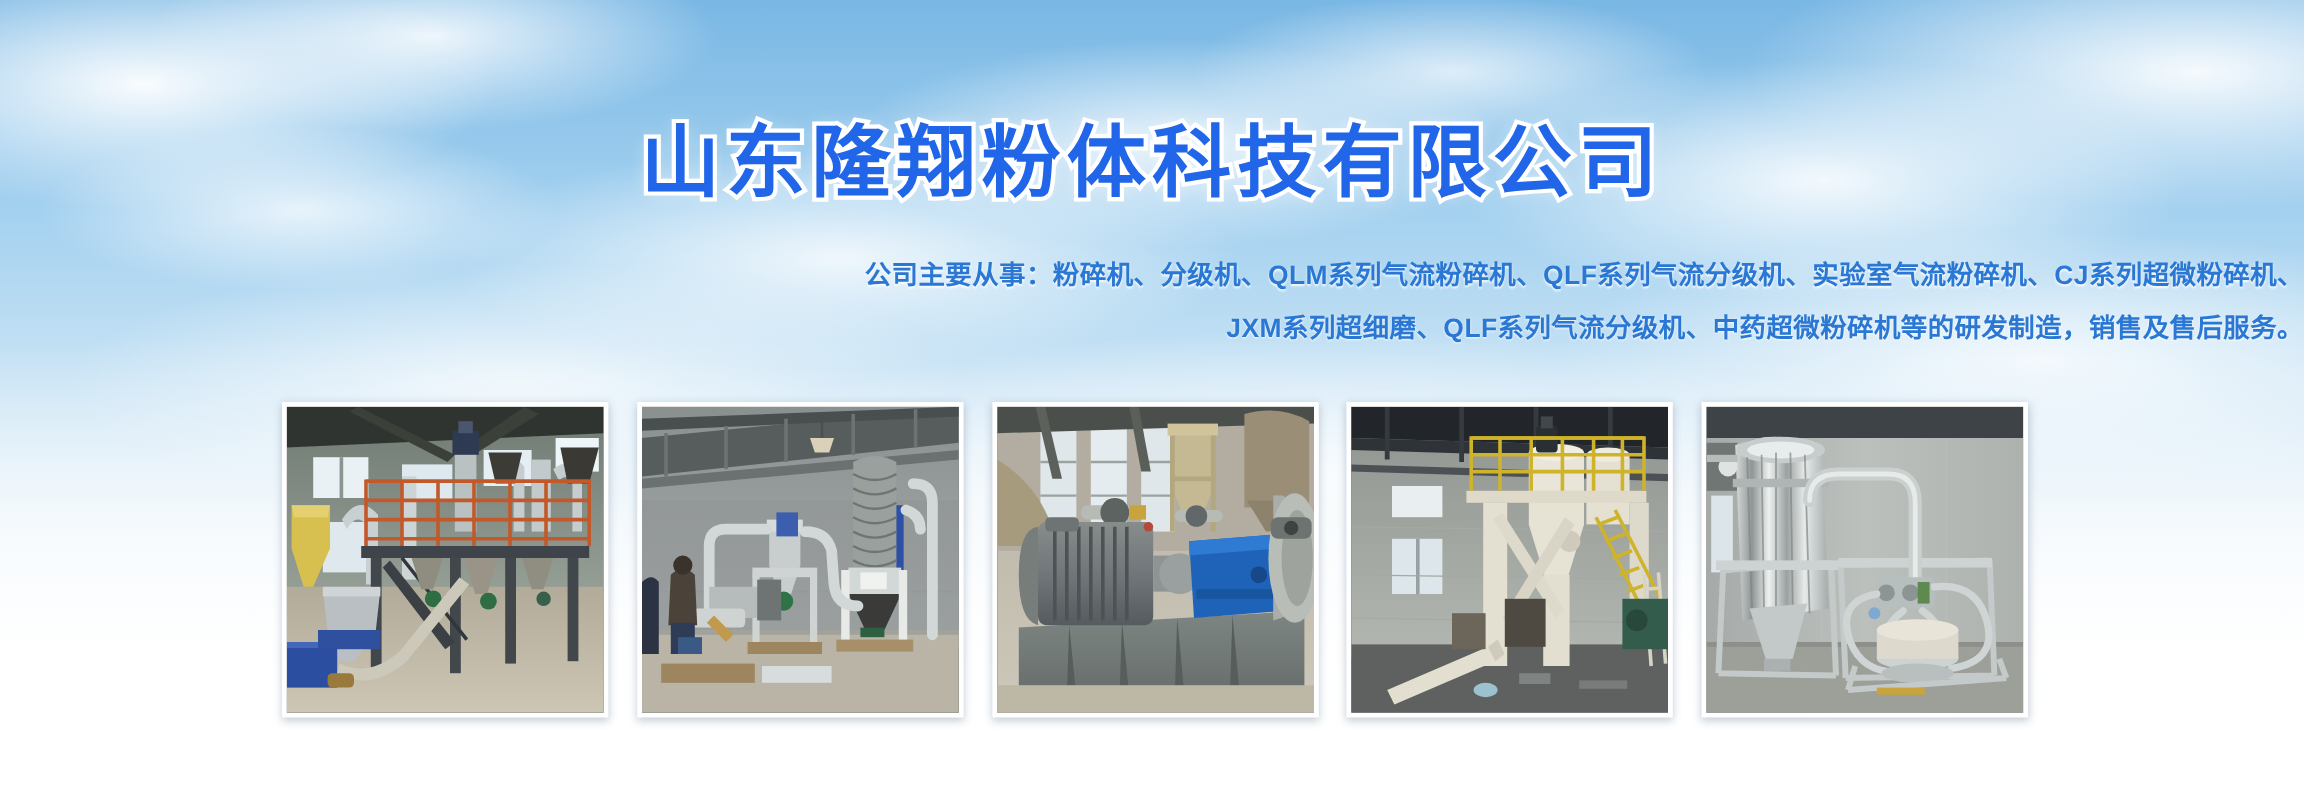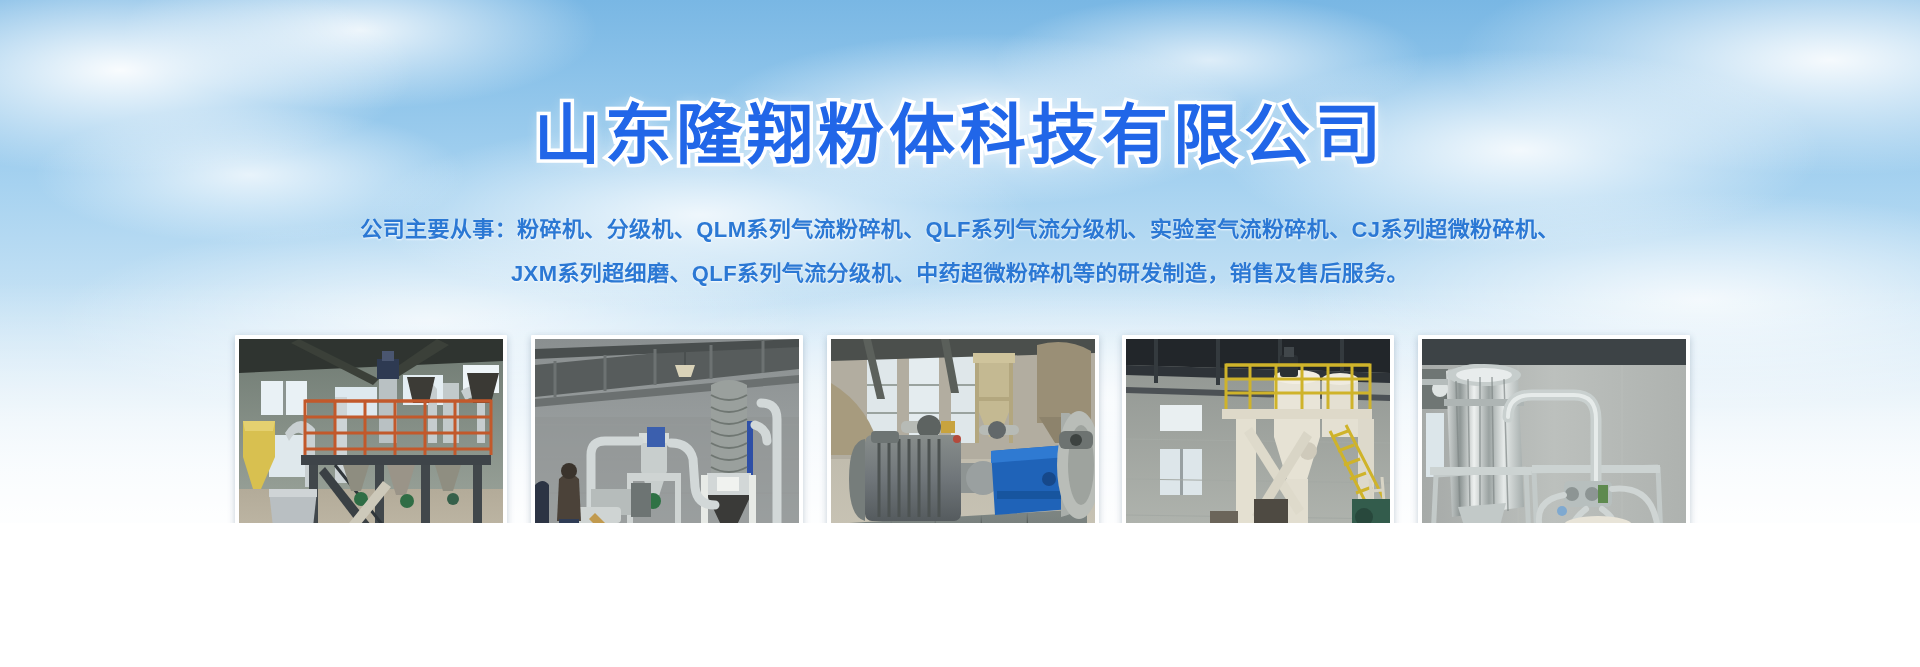--- a/index.html
+++ b/index.html
@@ -8,21 +8,21 @@
     padding: 0;
     background: #ffffff;
   }
   body {
     font-family: "Liberation Sans", "DejaVu Sans", sans-serif;
   }
 
   .page {
     position: relative;
     width: 1920px;
-    height: 523px;
+    height: 667px;
     overflow: hidden;
     background: #ffffff;
   }
 
   
   .banner {
     position: absolute;
     left: 0;
     top: 0;
     width: 1920px;
@@ -84,21 +84,21 @@
       0 0 14px rgba(255,255,255,0.55);
     white-space: nowrap;
   }
 
   
   .subtitle {
     position: absolute;
     left: 0;
     top: 208px;
     width: 1920px;
-    text-align: center;
+    text-align: right;
     color: #2b78d4;
     font-size: 22px;
     font-weight: bold;
     line-height: 44px;
     letter-spacing: 0.4px;
     text-shadow: 0 1px 2px rgba(255,255,255,0.9);
   }
   .subtitle .line { display: block; white-space: nowrap; }
 
   

